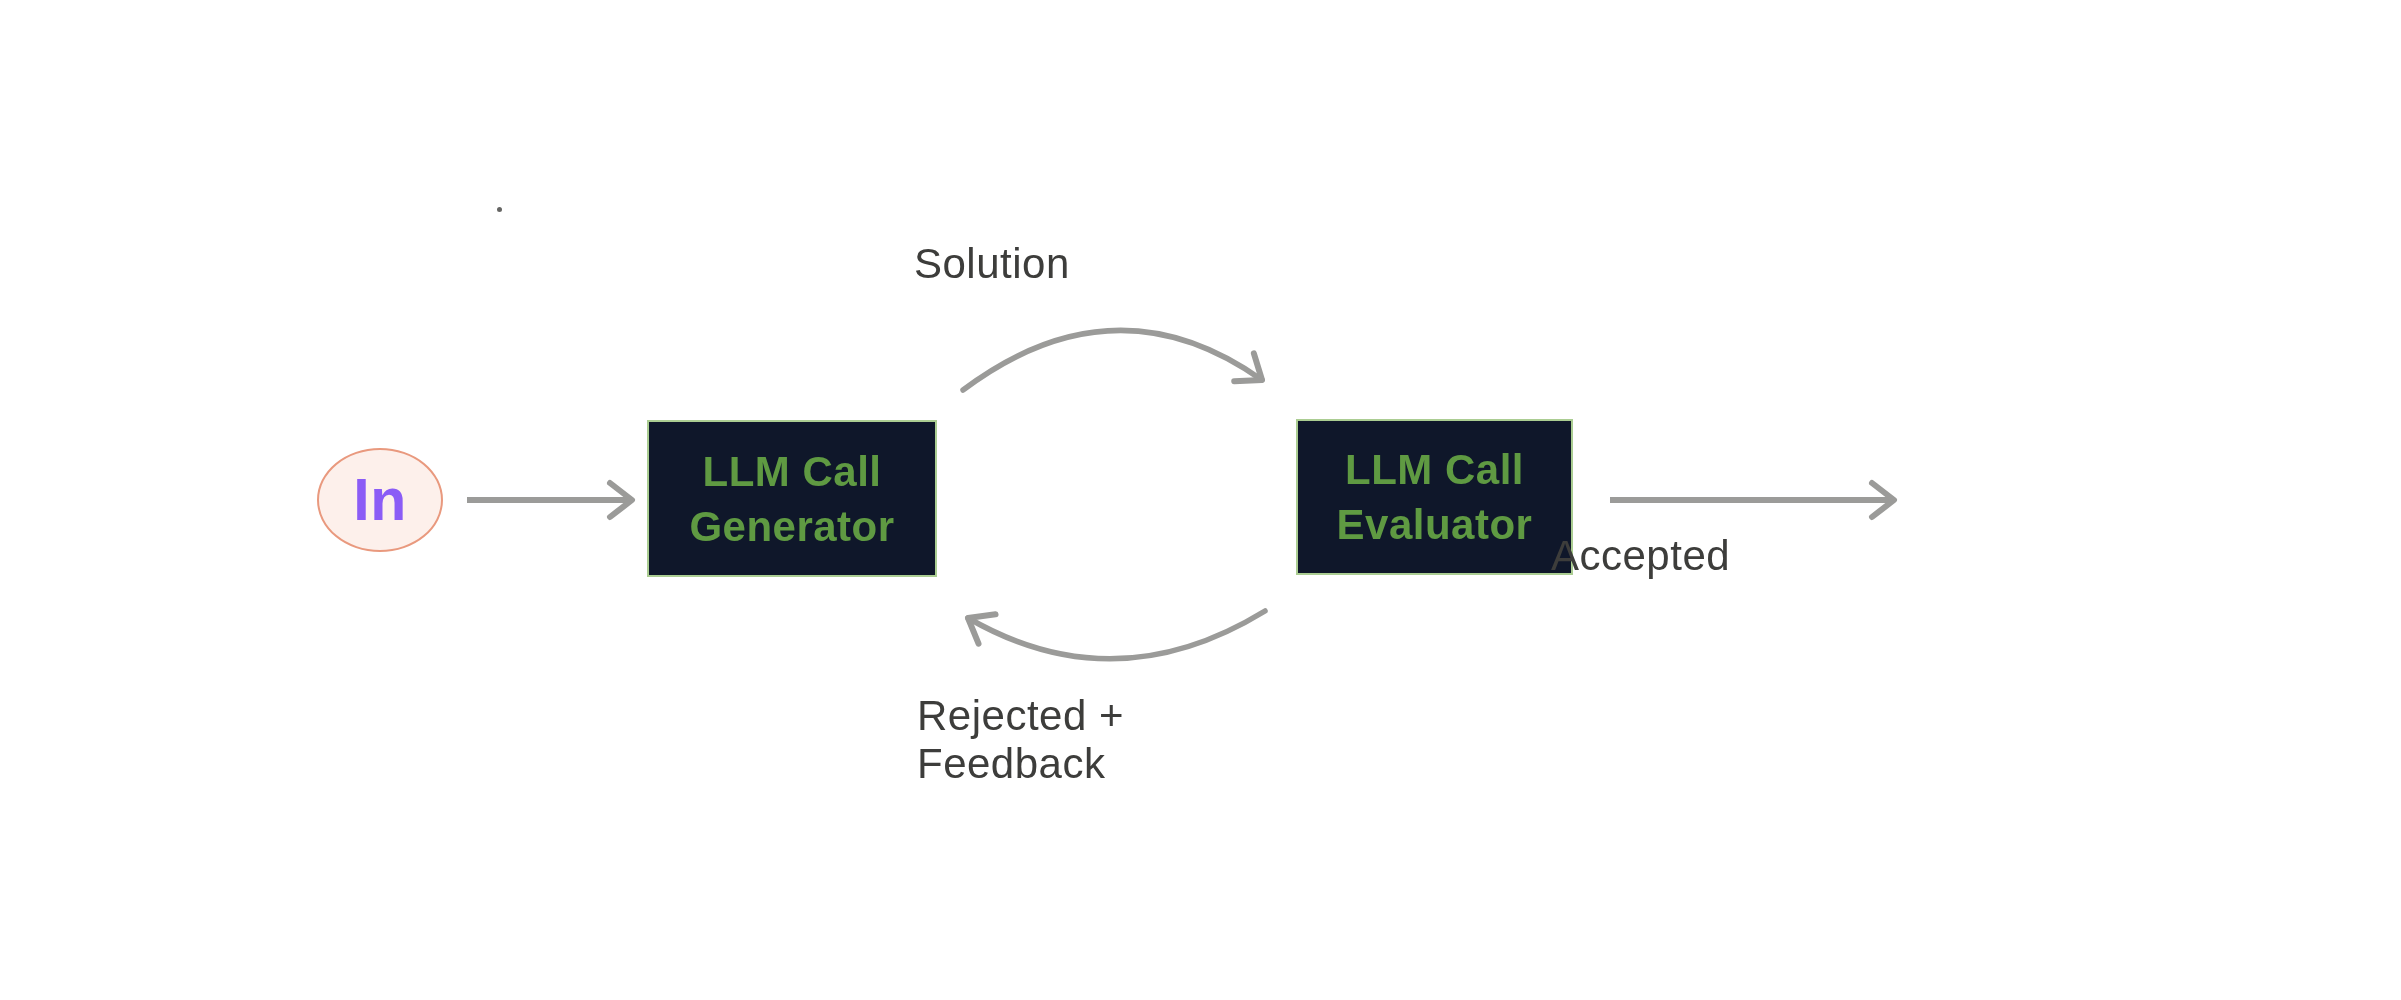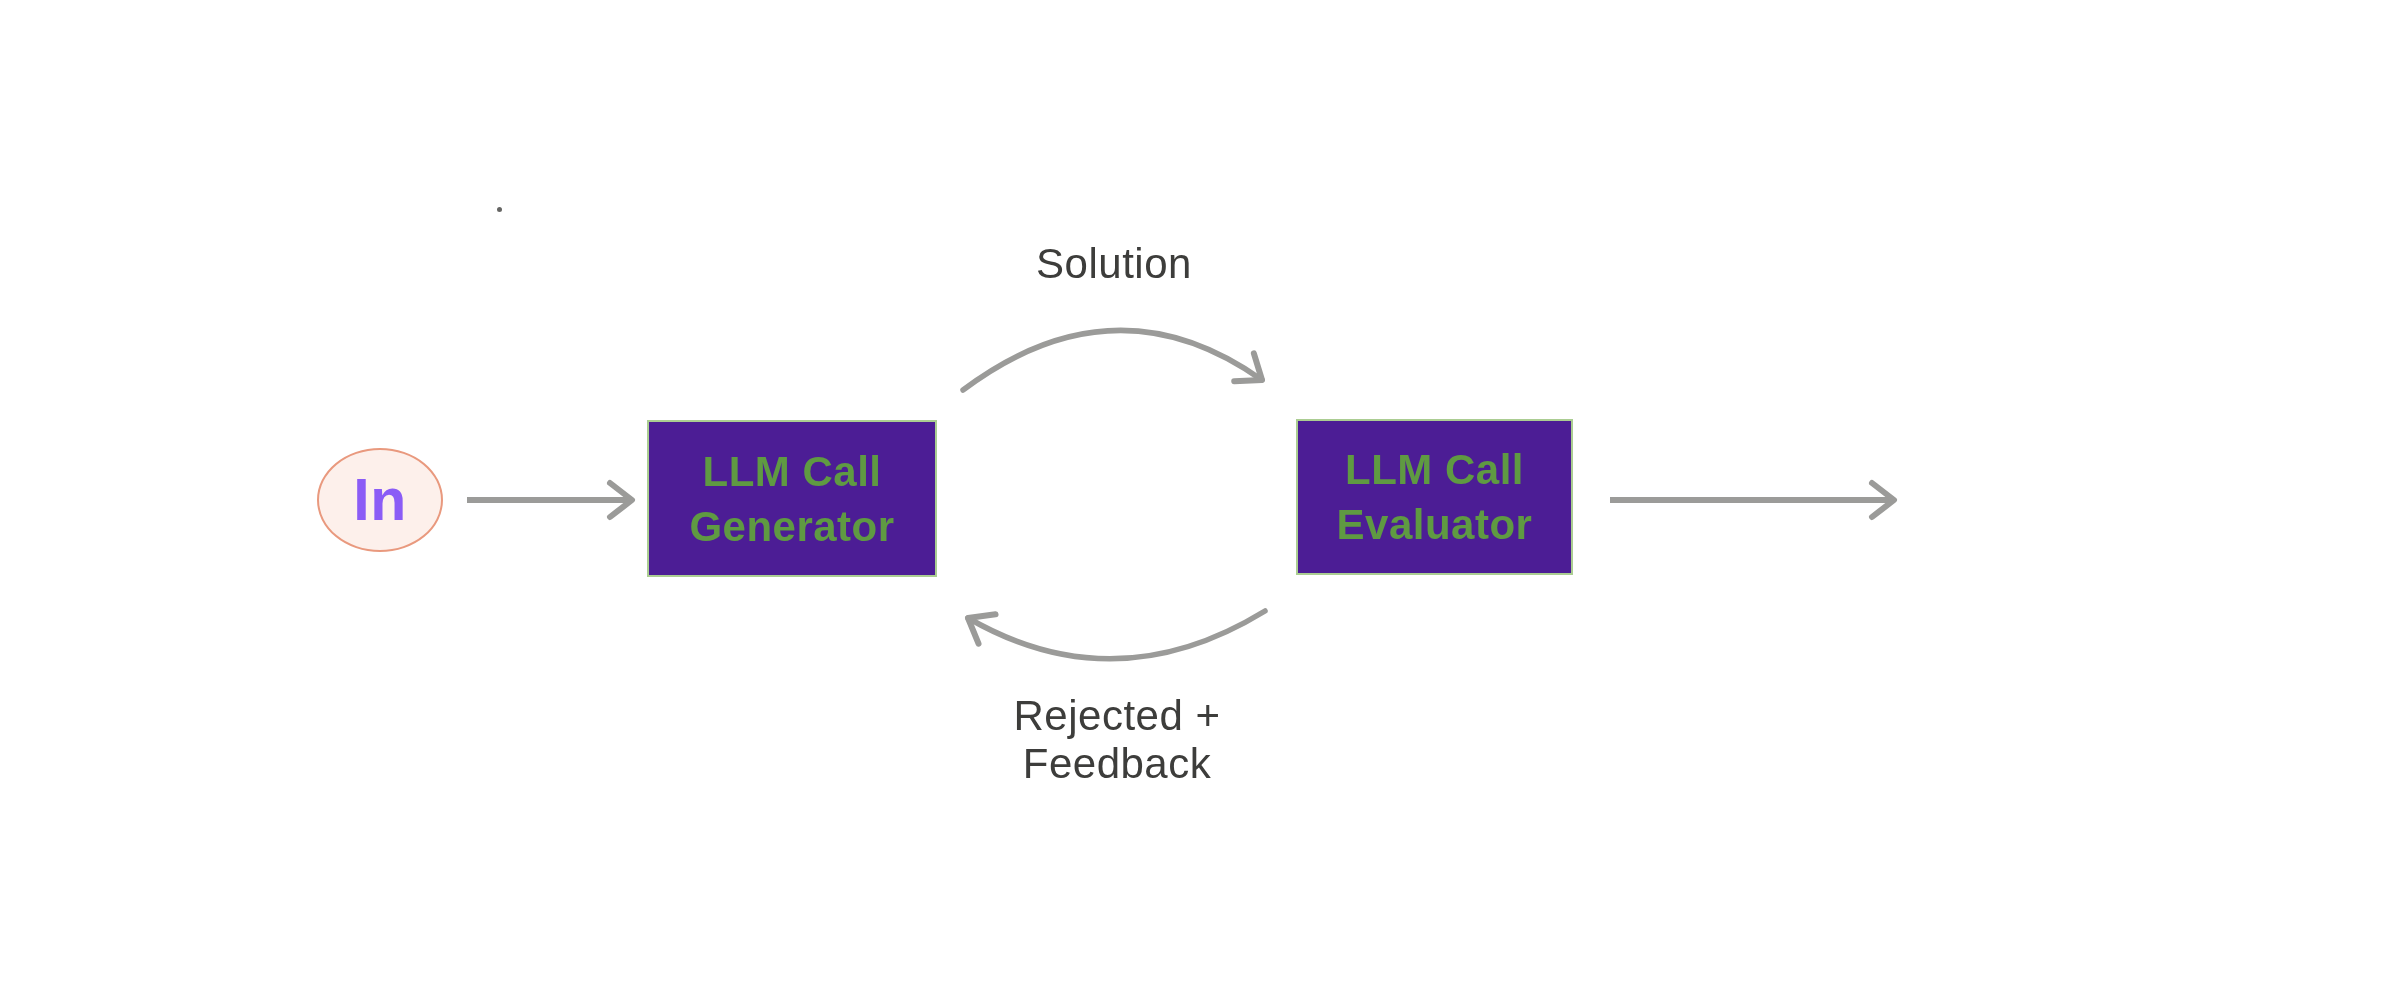--- a/index.html
+++ b/index.html
@@ -28,35 +28,34 @@
     background: #fdf0eb;
     border: 2.5px solid #e9997e;
     color: #8b5cf6;
     font-size: 59px;
     font-weight: 700;
     letter-spacing: 0.5px;
   }
   .terminal.in  { left: 317px;  top: 448px; width: 126px; height: 104px; border-radius: 50%; }
   .terminal.out { left: 1930px; top: 448px; width: 157px; height: 102px; border-radius: 52px; }
   .llm-box {
-    background: #4c1d95;
+    background: #0f172a;
     border: 2.5px solid #abcd92;
     color: #5f9a42;
     font-size: 42px;
     font-weight: 700;
     line-height: 55px;
     letter-spacing: 0.5px;
     white-space: pre-line;
   }
   .llm-box.generator { left: 647px;  top: 420px; width: 290px; height: 157px; }
   .llm-box.evaluator { left: 1296px; top: 419px; width: 277px; height: 156px; }
   .edge-label {
     position: absolute;
     width: 400px;
-    text-align: center;
     color: #3d3d3b;
     font-size: 42px;
     font-weight: 400;
     letter-spacing: 0.5px;
     line-height: 48px;
     white-space: pre-line;
   }
   .edge-label.solution { left: 914px;  top: 240px; }
   .edge-label.accepted { left: 1551px; top: 532px; }
   .edge-label.rejected { left: 917px;  top: 692px; }
@@ -95,18 +94,19 @@
 Generator</span>
   </div>
 
   <div class="node llm-box evaluator">
     <span>LLM Call
 Evaluator</span>
   </div>
 
 
   <div class="edge-label solution">Solution</div>
+  <div class="edge-label accepted">Accepted</div>
   <div class="edge-label rejected">Rejected +
 Feedback</div>
 
   <div class="speck"></div>
 
 </div>
 
 </body></html>

